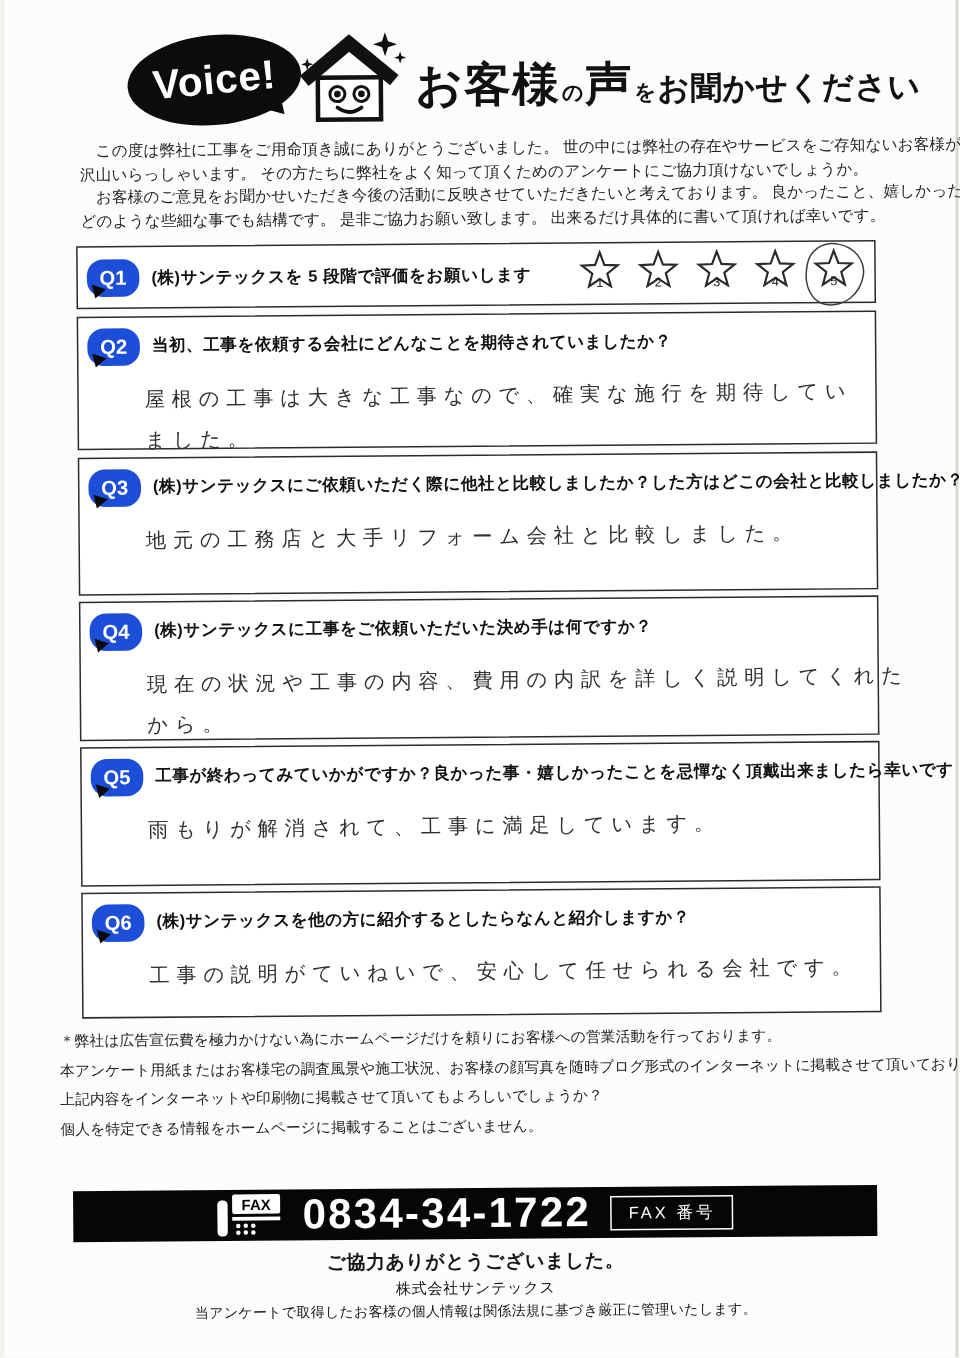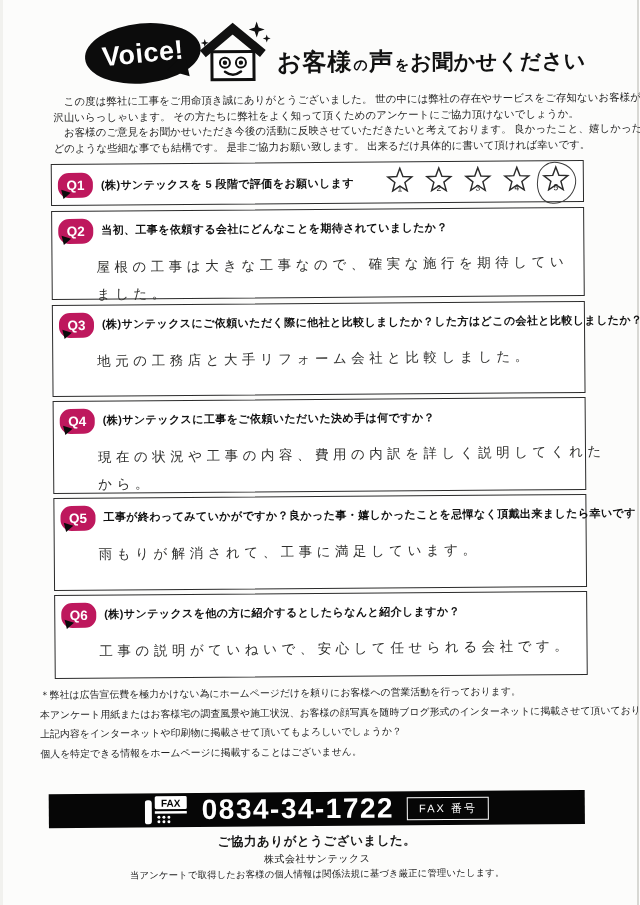--- a/index.html
+++ b/index.html
@@ -18,39 +18,39 @@
     position:relative; width:116px; height:60px; background:#0c0c0c; border-radius:50%;
     display:flex; align-items:center; justify-content:center; transform:rotate(-5deg); flex:none;
   }
   .voice-bubble::after {
     content:""; position:absolute; right:4px; bottom:-10px; width:0; height:0;
     border:12px solid transparent; border-top:20px solid #0c0c0c; transform:rotate(-38deg);
   }
   .voice-text { color:#fff; font-size:27px; font-weight:bold; letter-spacing:0.5px; position:relative; z-index:2; }
   .house { margin-left:-4px; margin-bottom:-2px; flex:none; }
   .title { display:flex; align-items:baseline; margin-left:6px; margin-bottom:4px; white-space:nowrap; font-weight:bold; color:#111; }
-  .title .big  { font-size:24px; letter-spacing:1px; }
+  .title .big  { font-size:31px; letter-spacing:1px; }
   .title .mid  { font-size:21px; letter-spacing:0.5px; }
   .title .small{ font-size:14px; padding:0 1px; }
 
   
   .intro {
     position:absolute; top:92px; left:56px; width:534px;
     font-family:"Liberation Serif",serif; font-size:10.4px; line-height:15.6px;
     color:#242424; letter-spacing:0.1px;
   }
   .intro div { white-space:nowrap; }
 
   
   .qbox {
     position:absolute; left:53px; width:533px; background:#fff;
     border:1.6px solid #2b2b2b; box-sizing:border-box;
   }
   .qbadge {
-    position:relative; width:35px; height:25px; background:#be185d; border-radius:11px;
+    position:relative; width:35px; height:25px; background:#1d4ed8; border-radius:11px;
     color:#fff; font-weight:bold; font-size:13.5px; display:flex; align-items:center;
     justify-content:center; flex:none;
   }
   .qbadge::after {
     content:""; position:absolute; left:1px; bottom:-6px; width:0; height:0;
     border:5px solid transparent; border-top:8px solid #0b0b0b; transform:rotate(18deg);
   }
   .qrow { display:flex; align-items:flex-start; padding:7px 8px 0 6px; }
   .qtext { font-weight:bold; font-size:11px; letter-spacing:0.4px; margin-left:8px; margin-top:4px; white-space:nowrap; color:#111; }
 

